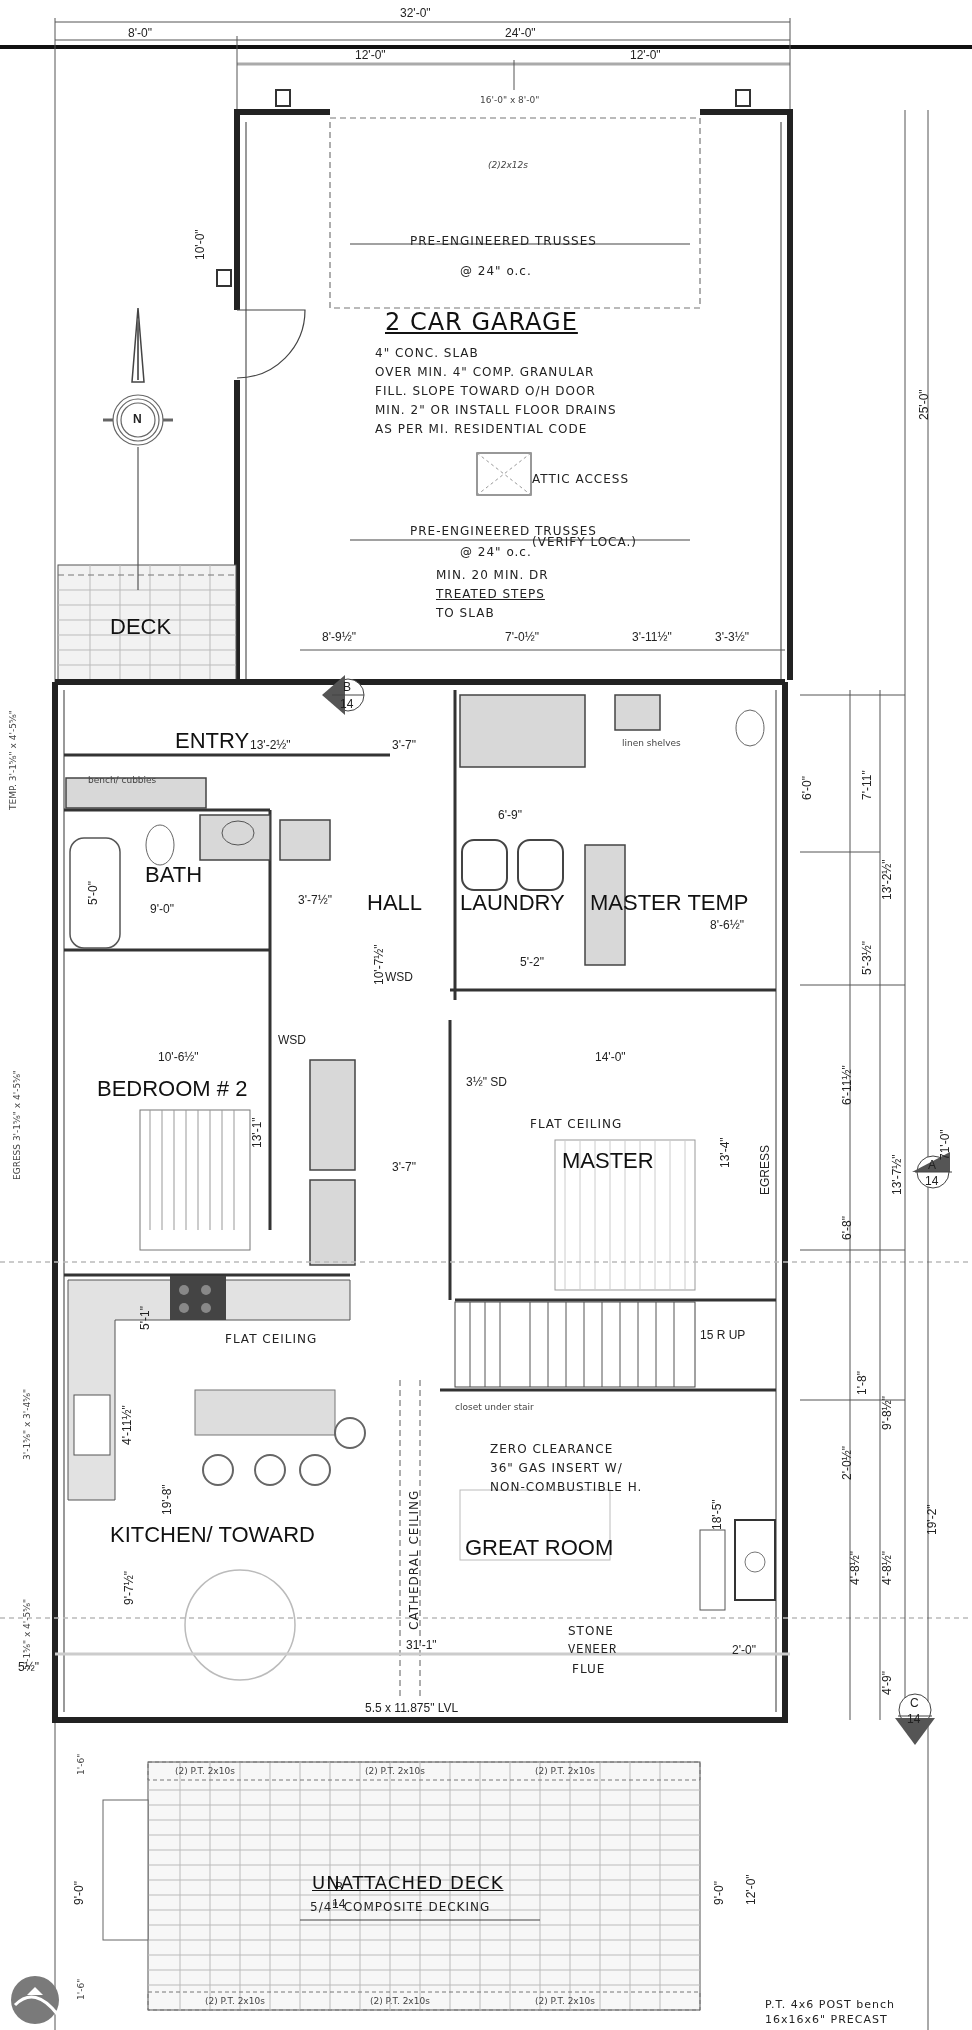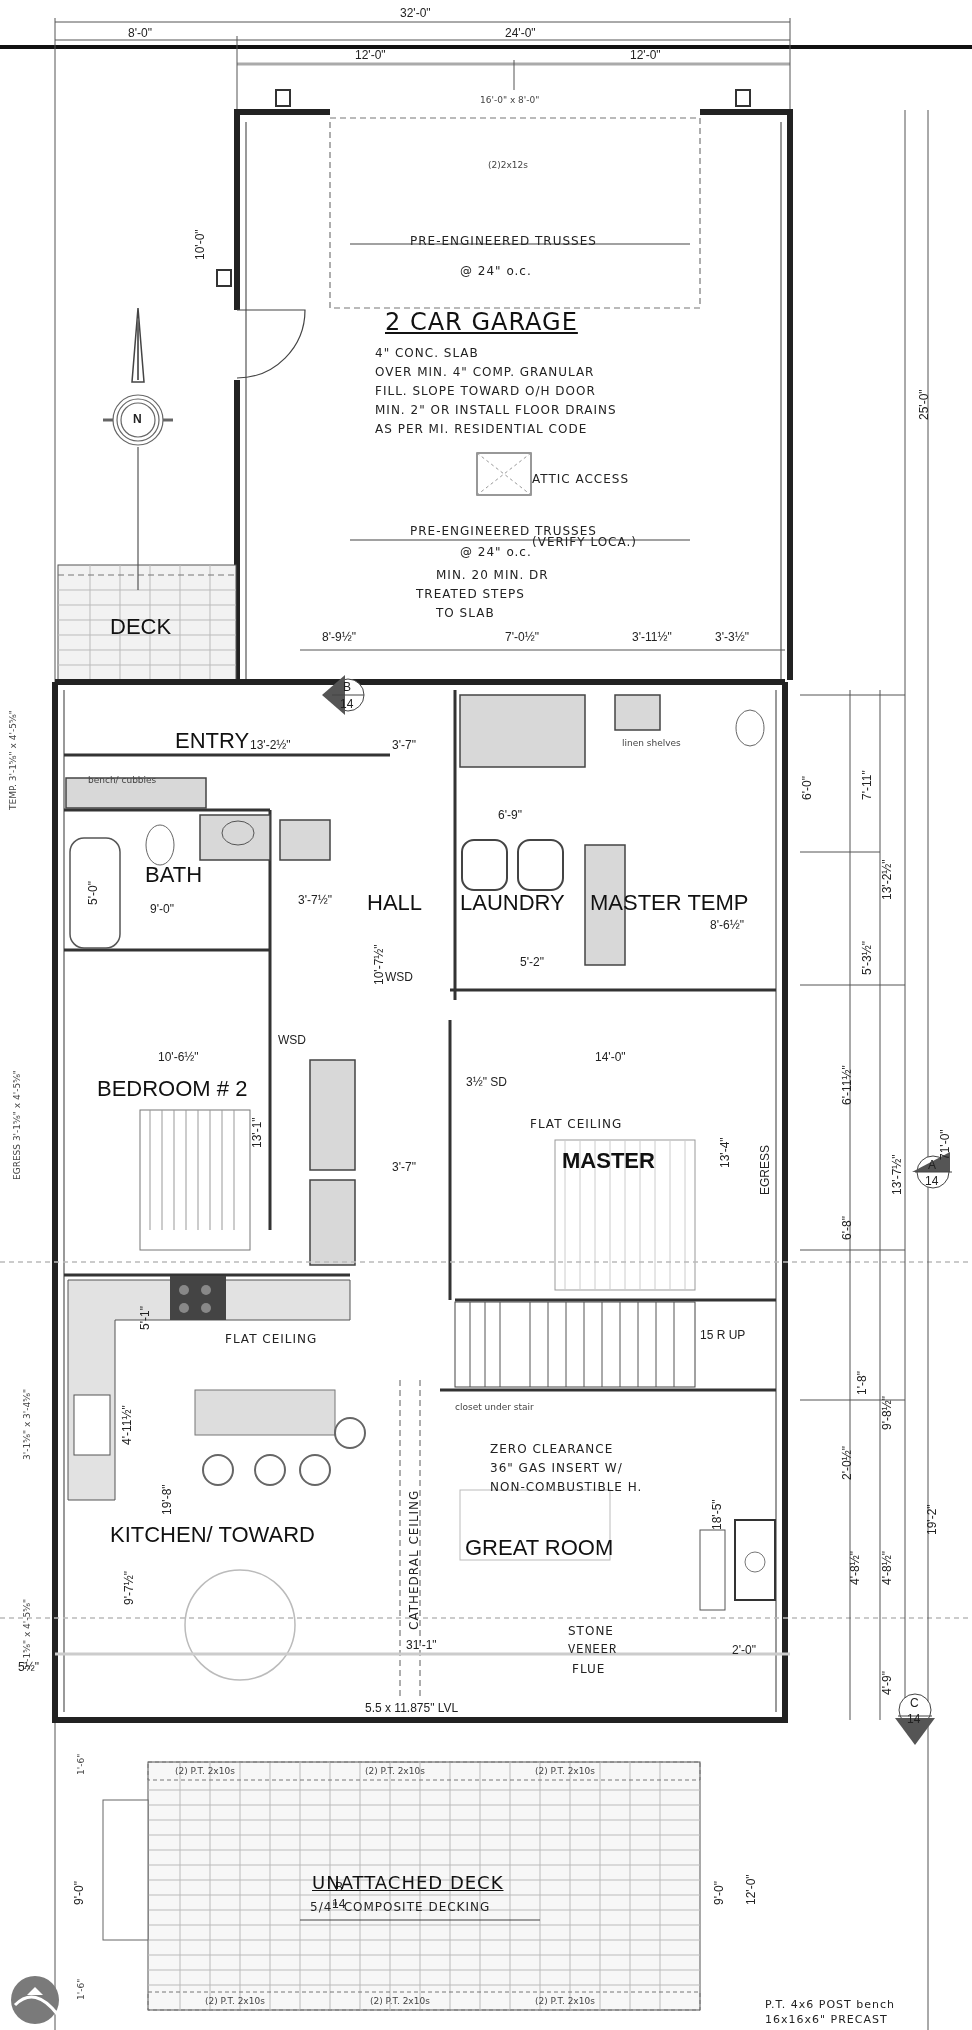--- a/index.html
+++ b/index.html
@@ -263,38 +263,38 @@
   </g>
 </svg>
 
 <div>
   <span class="lbl dimtxt" style="left:400px;top:6px;">32'-0"</span>
   <span class="lbl dimtxt" style="left:128px;top:26px;">8'-0"</span>
   <span class="lbl dimtxt" style="left:505px;top:26px;">24'-0"</span>
   <span class="lbl dimtxt" style="left:355px;top:48px;">12'-0"</span>
   <span class="lbl dimtxt" style="left:630px;top:48px;">12'-0"</span>
   <span class="lbl tiny" style="left:480px;top:95px;">16'-0" x 8'-0"</span>
-  <span class="lbl tiny" style="left:488px;top:160px;">(2)2x12s</span>
+  <span class="lbl tiny" style="left:488px;top:160px;font-style:italic;">(2)2x12s</span>
 </div>
 
 <div>
   <div class="lbl note" style="left:410px;top:232px;">PRE-ENGINEERED TRUSSES</div>
   <div class="lbl note" style="left:460px;top:262px;">@ 24" o.c.</div>
   <div class="lbl room-big" style="left:385px;top:308px;text-decoration:underline;">2 CAR GARAGE</div>
   <div class="lbl note" style="left:375px;top:344px;">4" CONC. SLAB</div>
   <div class="lbl note" style="left:375px;top:363px;">OVER MIN. 4" COMP. GRANULAR</div>
   <div class="lbl note" style="left:375px;top:382px;">FILL. SLOPE TOWARD O/H DOOR</div>
   <div class="lbl note" style="left:375px;top:401px;">MIN. 2" OR INSTALL FLOOR DRAINS</div>
   <div class="lbl note" style="left:375px;top:420px;text-align:center;">AS PER MI. RESIDENTIAL CODE</div>
   <div class="lbl note" style="left:532px;top:470px;">ATTIC ACCESS</div>
   <div class="lbl note" style="left:532px;top:491px;margin-top:42px;">(VERIFY LOCA.)</div>
   <div class="lbl note" style="left:410px;top:522px;">PRE-ENGINEERED TRUSSES</div>
   <div class="lbl note" style="left:460px;top:543px;">@ 24" o.c.</div>
   <div class="lbl note" style="left:436px;top:566px;">MIN. 20 MIN. DR</div>
-  <div class="lbl note" style="left:416px;top:585px;">TREATED STEPS</div>
+  <div class="lbl note" style="left:436px;top:585px;text-decoration:underline;">TREATED STEPS</div>
   <div class="lbl note" style="left:436px;top:604px;">TO SLAB</div>
   <div class="lbl dimtxt vert" style="left:193px;top:260px;">10'-0"</div>
   <div class="lbl dimtxt vert" style="left:917px;top:420px;">25'-0"</div>
 </div>
 
 <div>
   <span class="lbl dimtxt" style="left:322px;top:630px;">8'-9½"</span>
   <span class="lbl dimtxt" style="left:505px;top:630px;">7'-0½"</span>
   <span class="lbl dimtxt" style="left:632px;top:630px;">3'-11½"</span>
   <span class="lbl dimtxt" style="left:715px;top:630px;">3'-3½"</span>
@@ -319,21 +319,21 @@
 <div class="lbl room" style="left:590px;top:890px;">MASTER TEMP</div>
 <div class="lbl dimtxt" style="left:710px;top:918px;">8'-6½"</div>
 
 <div class="lbl room" style="left:97px;top:1076px;">BEDROOM # 2</div>
 <div class="lbl dimtxt" style="left:158px;top:1050px;">10'-6½"</div>
 <div class="lbl dimtxt" style="left:278px;top:1033px;">WSD</div>
 <div class="lbl dimtxt" style="left:392px;top:1160px;">3'-7"</div>
 <div class="lbl dimtxt vert" style="left:250px;top:1148px;">13'-1"</div>
 
 <div class="lbl note" style="left:530px;top:1115px;">FLAT CEILING</div>
-<div class="lbl room" style="left:562px;top:1148px;font-weight:bold;">MASTER</div>
+<div class="lbl room" style="left:562px;top:1148px;">MASTER</div>
 <div class="lbl dimtxt" style="left:595px;top:1050px;">14'-0"</div>
 <div class="lbl dimtxt" style="left:466px;top:1075px;">3½" SD</div>
 <div class="lbl dimtxt vert" style="left:718px;top:1168px;">13'-4"</div>
 <div class="lbl dimtxt vert" style="left:758px;top:1195px;">EGRESS</div>
 
 <div class="lbl note" style="left:225px;top:1330px;">FLAT CEILING</div>
 <div class="lbl room" style="left:110px;top:1522px;">KITCHEN/ TOWARD</div>
 <div class="lbl dimtxt vert" style="left:138px;top:1330px;">5'-1"</div>
 <div class="lbl dimtxt vert" style="left:120px;top:1445px;">4'-11½"</div>
 <div class="lbl dimtxt vert" style="left:160px;top:1515px;">19'-8"</div>

